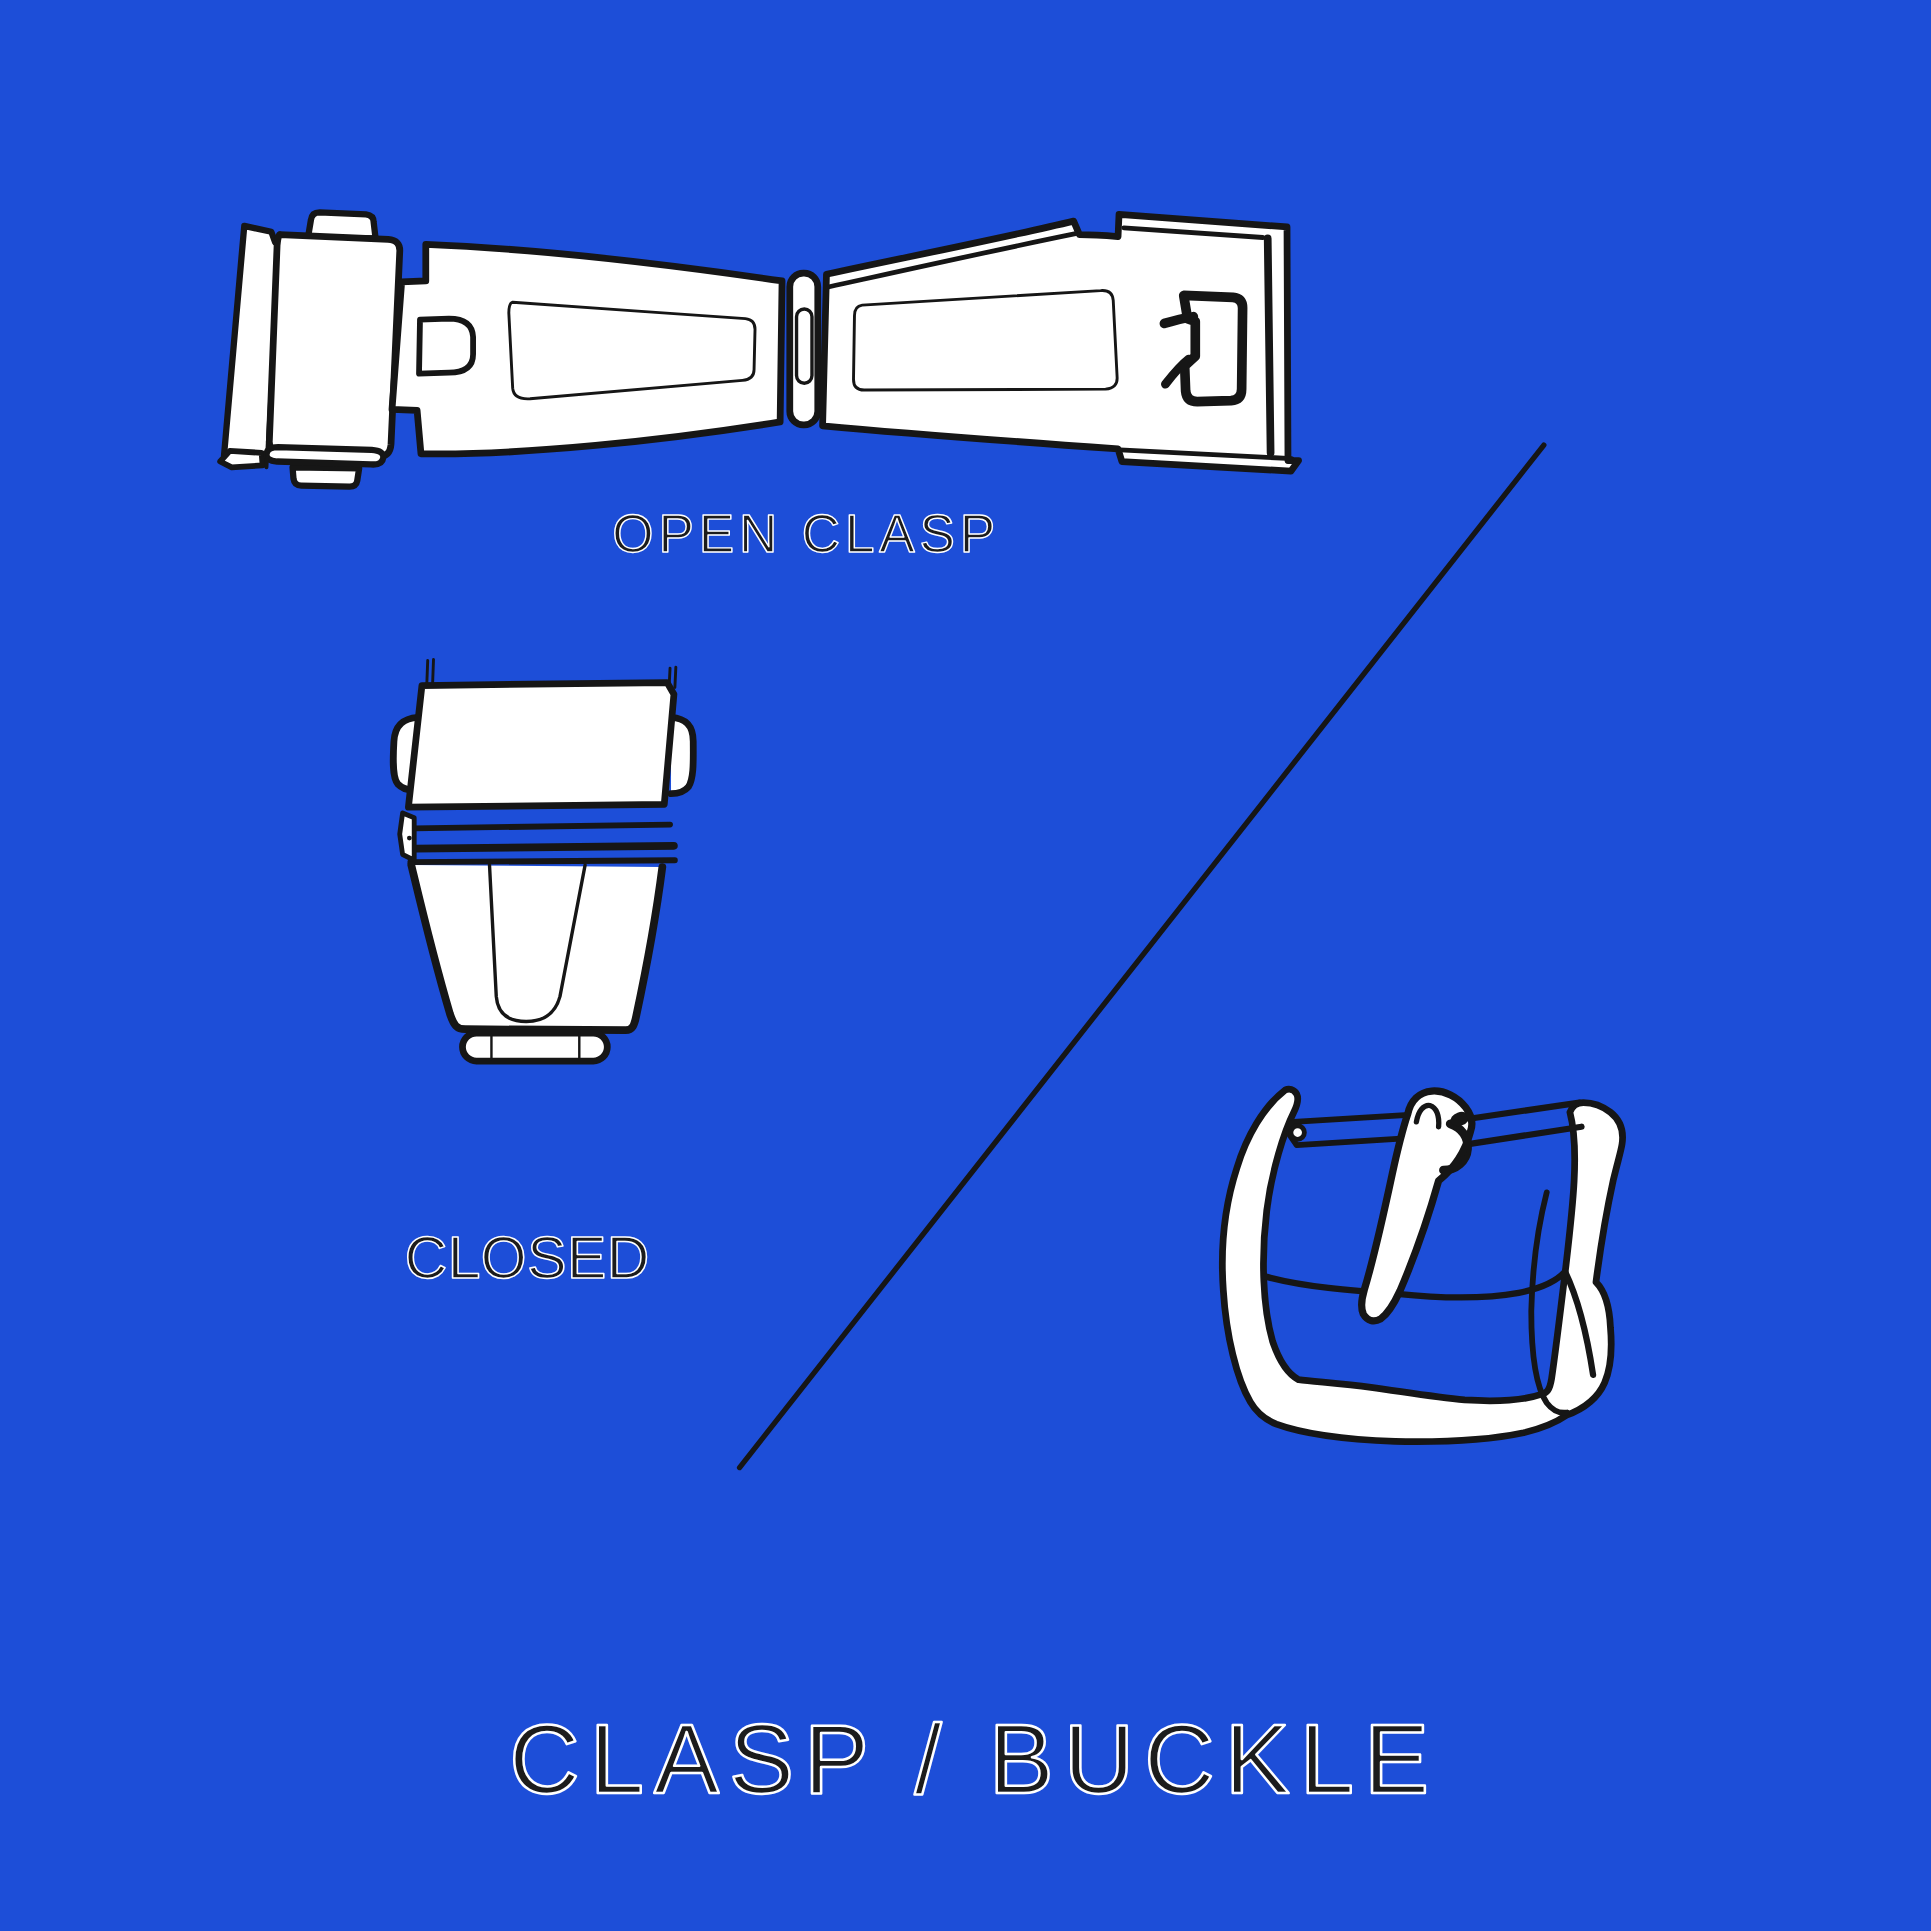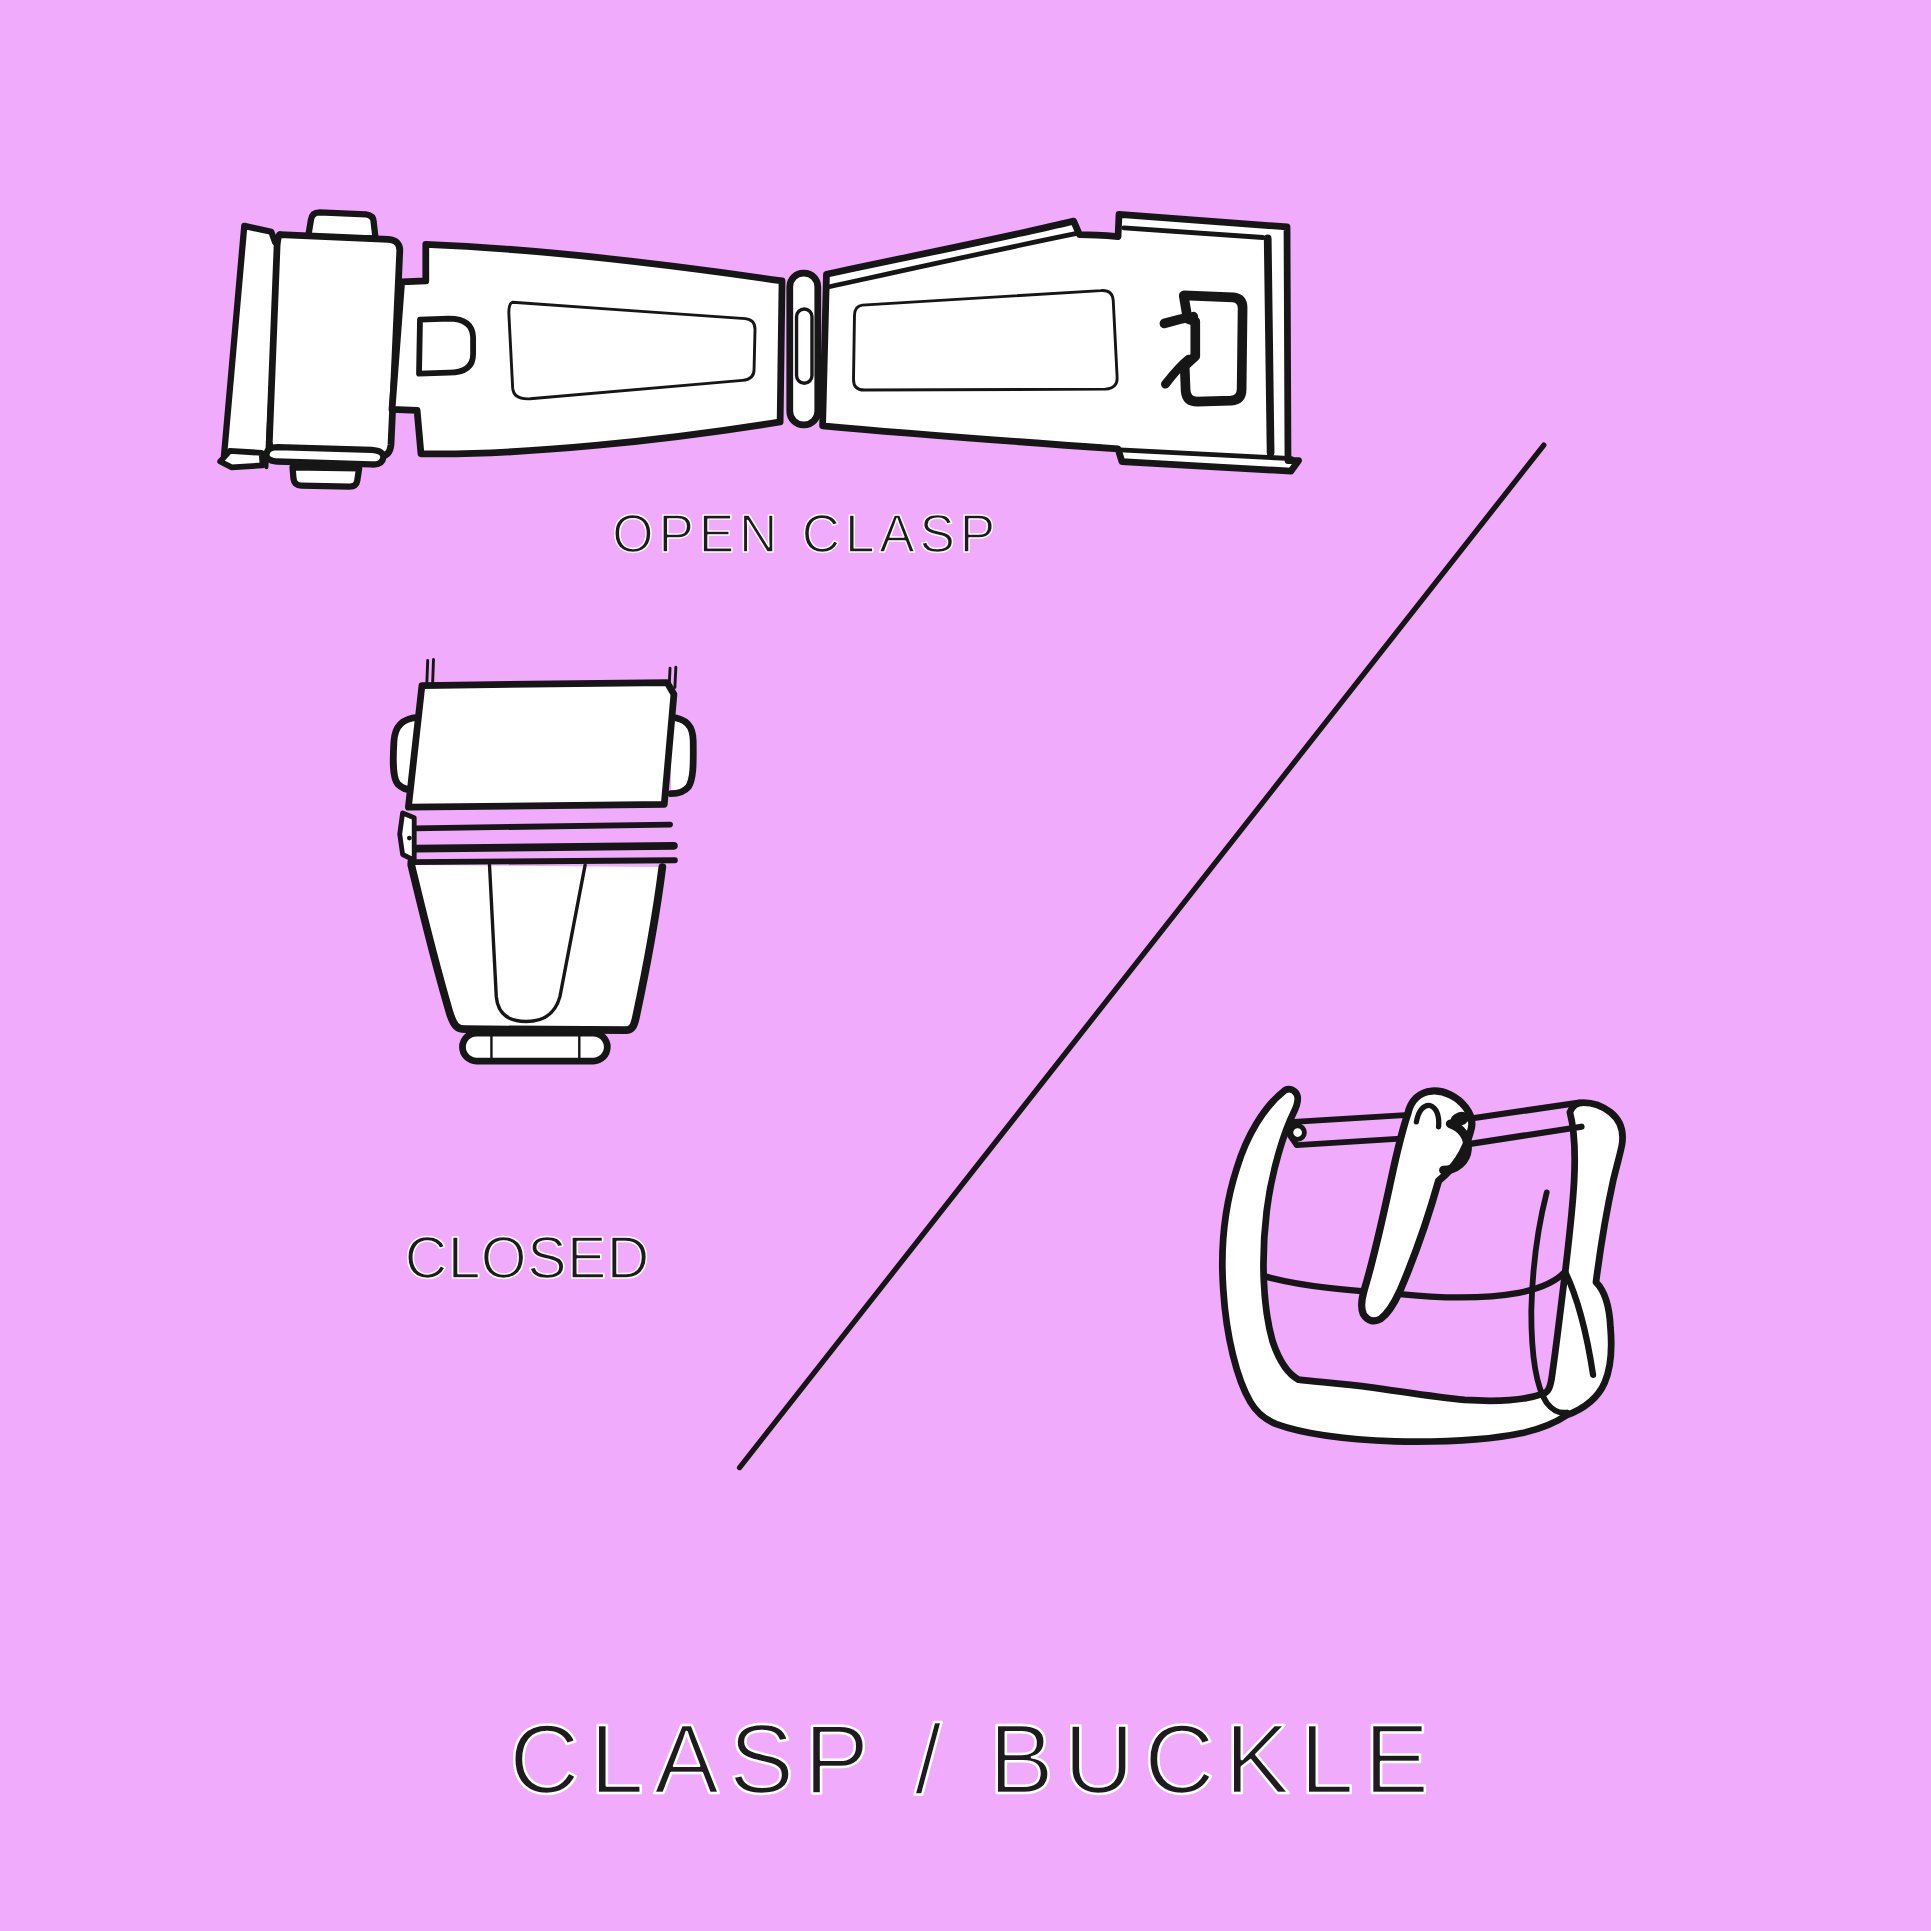--- a/index.html
+++ b/index.html
@@ -1,16 +1,16 @@
 <!DOCTYPE html>
 <html><head>
 <meta charset="utf-8">
 <style>
   html,body{margin:0;padding:0;background:#ffffff;}
-  .page{position:relative;width:1931px;height:1931px;background:#f0abfc;overflow:hidden;}
+  .page{position:relative;width:1931px;height:1931px;background:#1d4ed8;overflow:hidden;}
   svg{position:absolute;left:0;top:0;}
   text{font-family:"Liberation Sans",sans-serif;fill:#1c1c1c;}
 </style>
 </head>
 <body>
 <div class="page">
 <svg width="1931" height="1931" viewBox="0 0 2000 2000" fill="none" stroke-linejoin="round" stroke-linecap="round">
 
   <g stroke="#161616">
 

